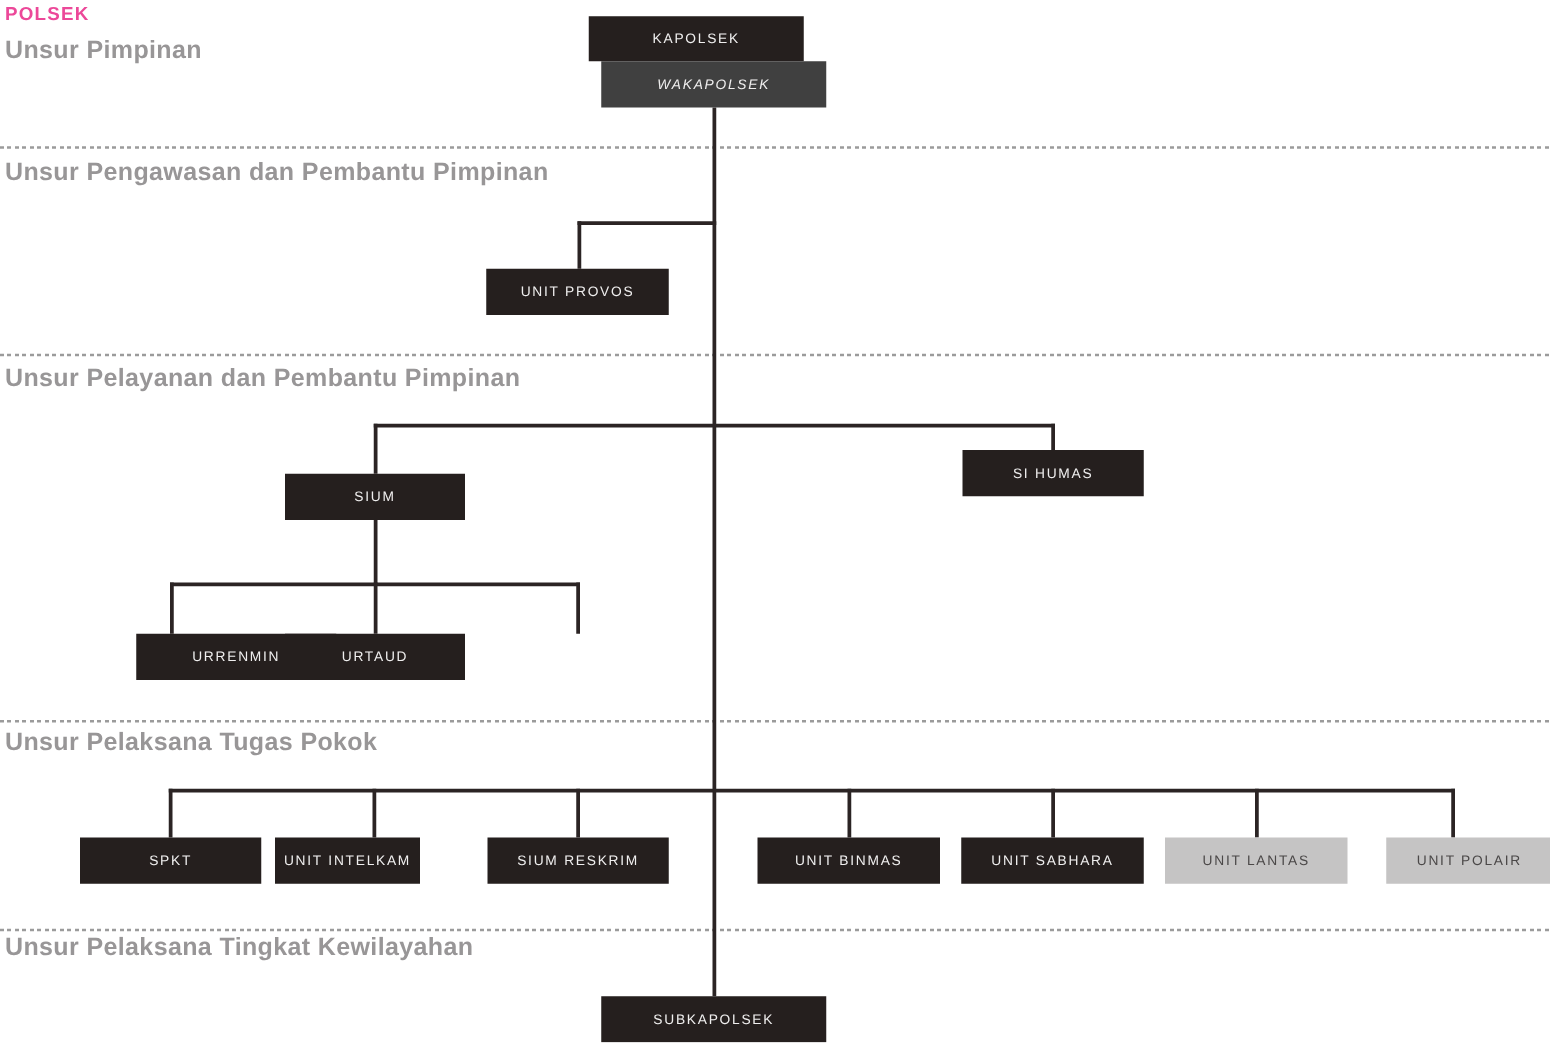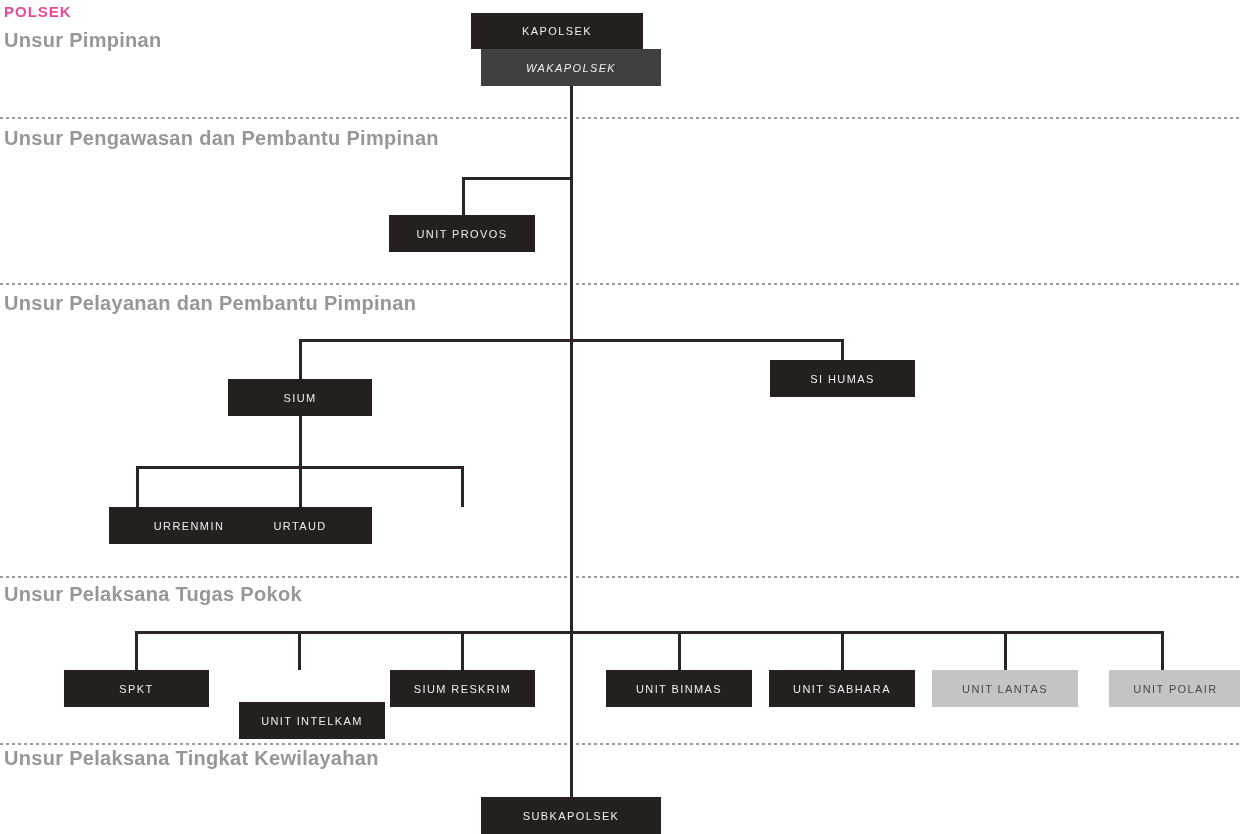--- a/index.html
+++ b/index.html
@@ -51,21 +51,21 @@
   
   .n-provos{left:389px;top:215px;width:146px;}
   
   .n-sium{left:228px;top:379px;width:144px;}
   .n-sihumas{left:770px;top:360px;width:145px;text-align:right;}
   .n-urrenmin{left:65px;top:507px;width:160px;margin-left:44px;}
   .n-urtaud{left:228px;top:507px;width:144px;}
   .n-urtahti{left:390px;top:507px;width:145px;}
   
   .n-spkt{left:64px;top:670px;width:145px;}
-  .n-intelkam{left:239px;top:670px;width:146px;margin-top:32px;}
+  .n-intelkam{left:220px;top:670px;width:116px;}
   .n-reskrim{left:390px;top:670px;width:145px;}
   .n-binmas{left:606px;top:670px;width:146px;}
   .n-sabhara{left:769px;top:670px;width:146px;}
   .n-lantas{left:932px;top:670px;width:146px;}
   .n-polair{left:1095px;top:670px;width:133px;margin-left:14px;}
   
   .c-main{left:570px;top:86px;width:3px;height:711px;}
   .c-provos-h{left:462px;top:177px;width:111px;height:3px;}
   .c-provos-v{left:462px;top:177px;width:3px;height:38px;}
   .c-pel-h{left:299px;top:339px;width:545px;height:3px;}

